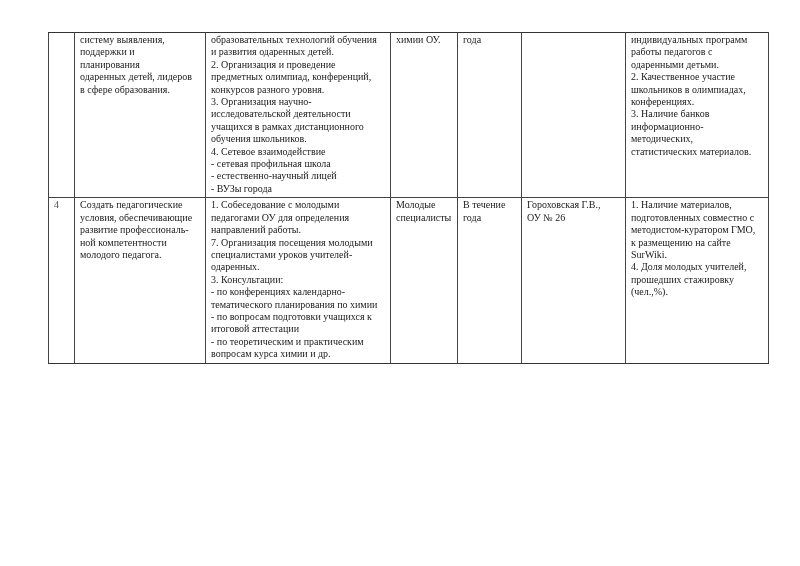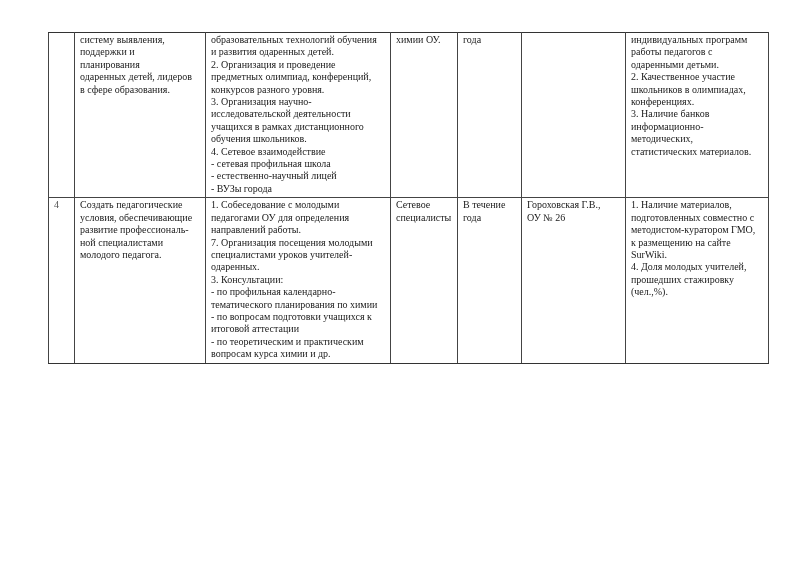--- a/index.html
+++ b/index.html
@@ -112,40 +112,40 @@
             <span class="line">методических,</span>
             <span class="line">статистических материалов.</span>
           </td>
         </tr>
         <tr class="row-bottom">
           <td class="num"><span>4</span></td>
           <td>
             <span class="line">Создать педагогические</span>
             <span class="line">условия, обеспечивающие</span>
             <span class="line">развитие профессиональ-</span>
-            <span class="line">ной специалистами</span>
+            <span class="line">ной компетентности</span>
             <span class="line">молодого педагога.</span>
           </td>
           <td>
             <span class="line">1. Собеседование с молодыми</span>
             <span class="line">педагогами ОУ для определения</span>
             <span class="line">направлений работы.</span>
             <span class="line">7. Организация посещения молодыми</span>
             <span class="line">специалистами уроков учителей-</span>
             <span class="line">одаренных.</span>
             <span class="line">3. Консультации:</span>
-            <span class="line">- по профильная календарно-</span>
+            <span class="line">- по конференциях календарно-</span>
             <span class="line">тематического планирования по химии</span>
             <span class="line">- по вопросам подготовки учащихся к</span>
             <span class="line">итоговой аттестации</span>
             <span class="line">- по теоретическим и практическим</span>
             <span class="line">вопросам курса химии и др.</span>
           </td>
           <td>
-            <span class="line">Сетевое</span>
+            <span class="line">Молодые</span>
             <span class="line">специалисты</span>
           </td>
           <td>
             <span class="line">В течение</span>
             <span class="line">года</span>
           </td>
           <td>
             <span class="line">Гороховская Г.В.,</span>
             <span class="line">ОУ № 26</span>
           </td>

